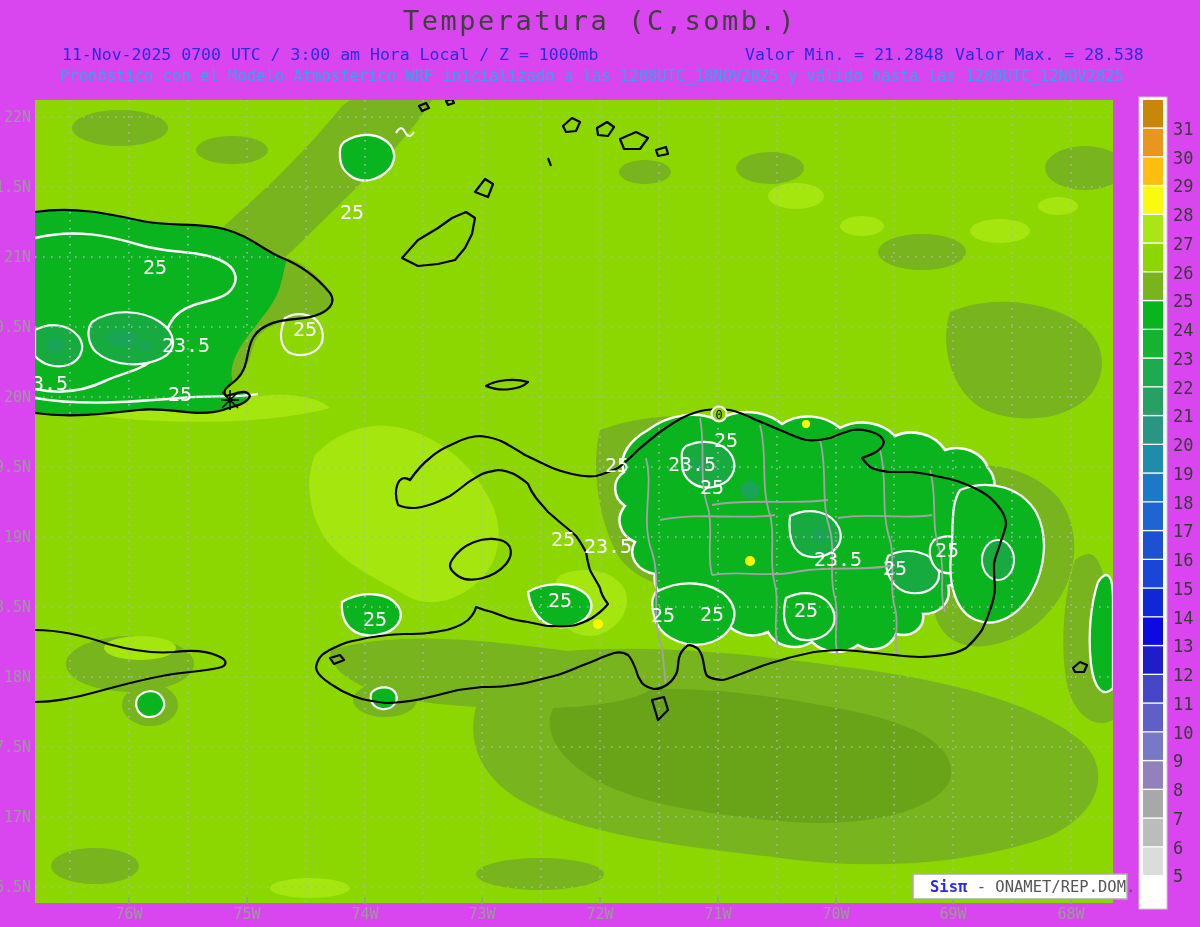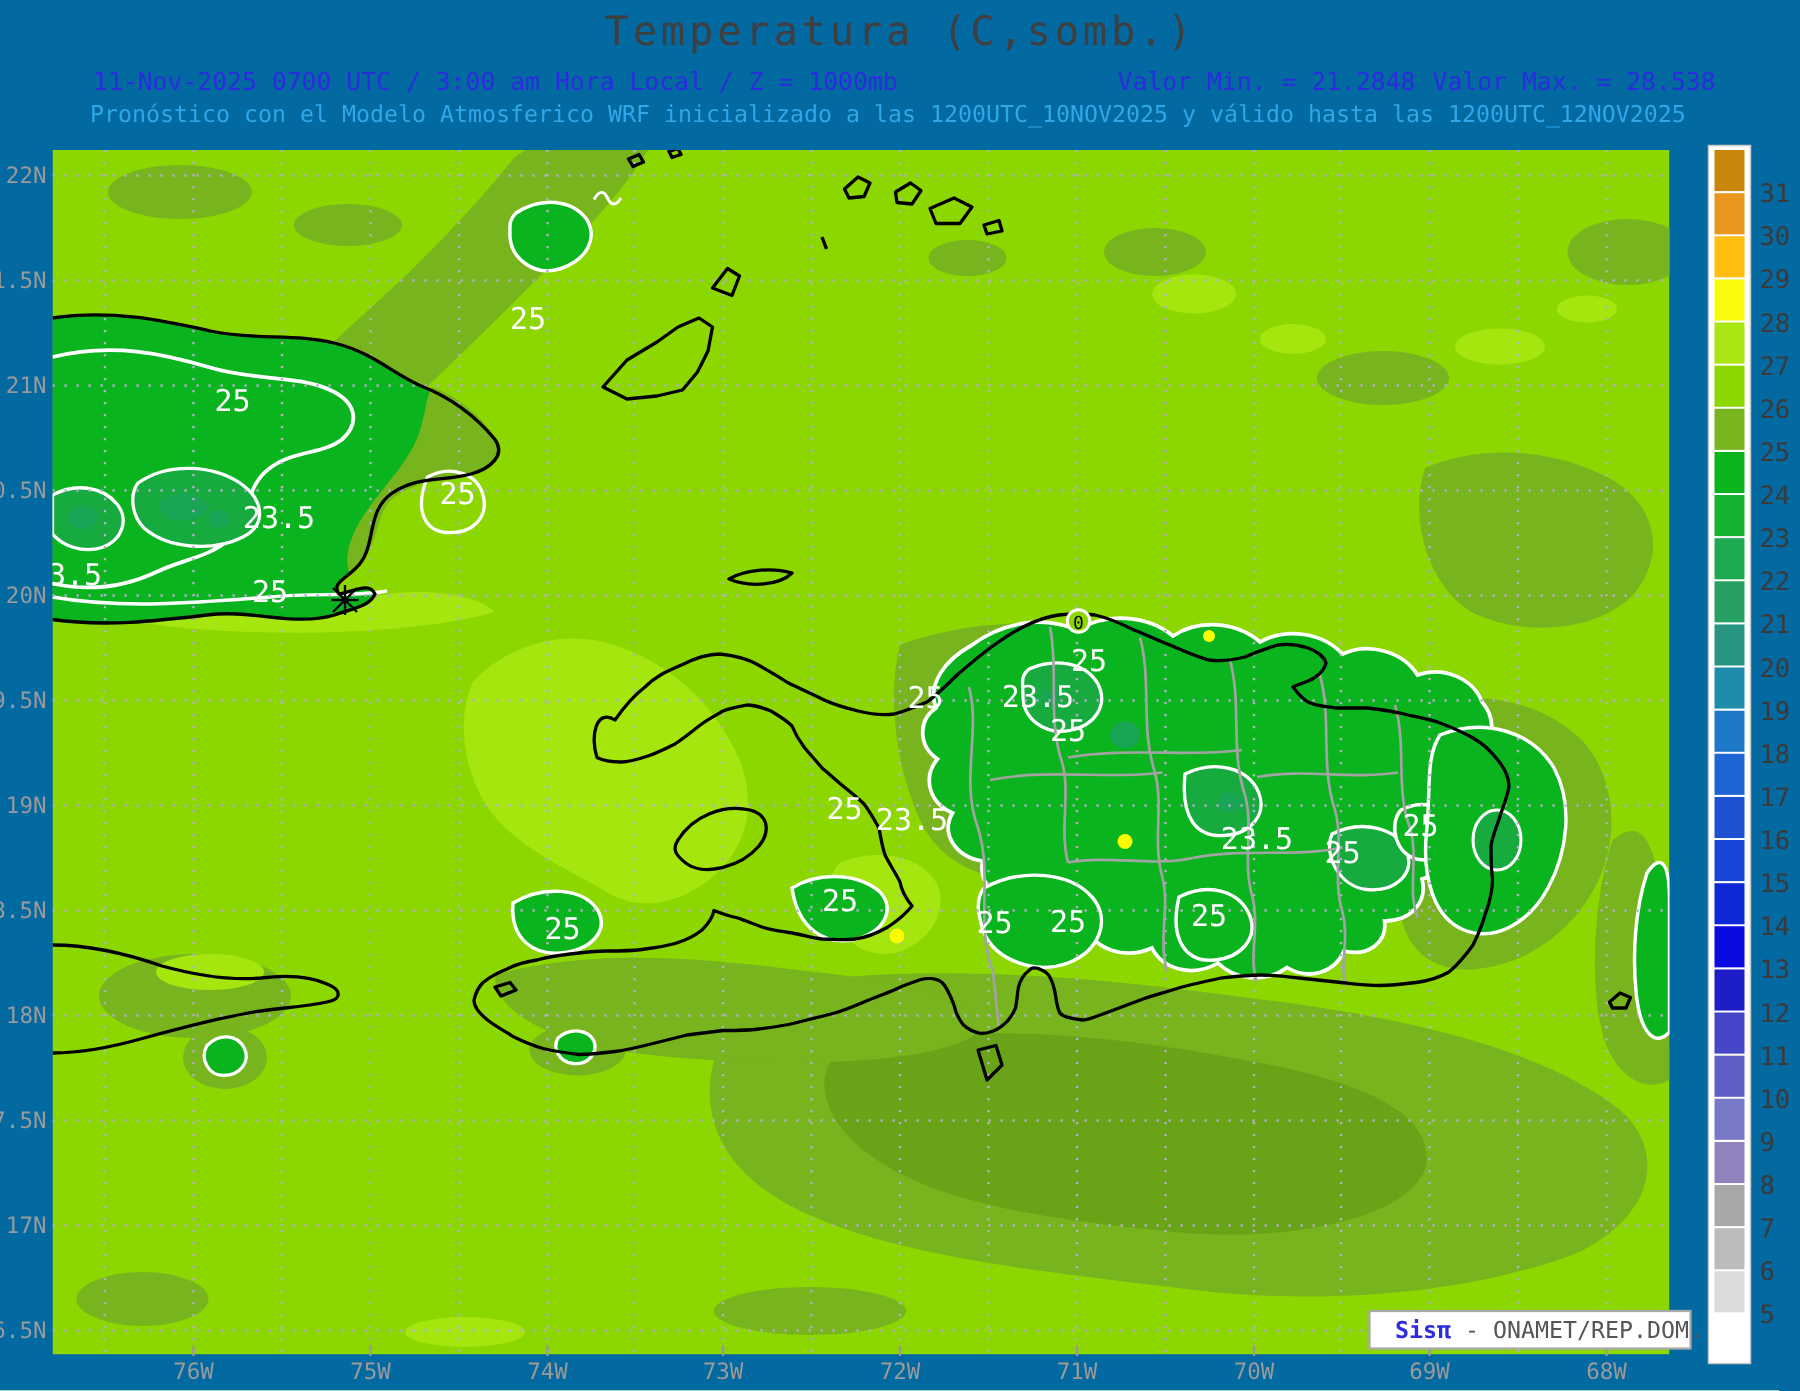--- a/index.html
+++ b/index.html
@@ -1,16 +1,16 @@
 <!DOCTYPE html>
 <html><head>
 <meta charset="utf-8">
 <style>
   html,body{margin:0;padding:0;background:#ffffff;}
-  #stage{position:relative;width:1200px;height:927px;background:#0369a1;overflow:hidden;
+  #stage{position:relative;width:1200px;height:927px;background:#d946ef;overflow:hidden;
          font-family:"DejaVu Sans Mono","Liberation Mono",monospace;}
   svg text{font-family:"DejaVu Sans Mono","Liberation Mono",monospace;}
   .title-text{letter-spacing:2.5px;}
 </style>
 </head>
 <body>
 
 <div id="stage">
 <svg width="1200" height="927" viewBox="0 0 1200 927">
   <defs>

